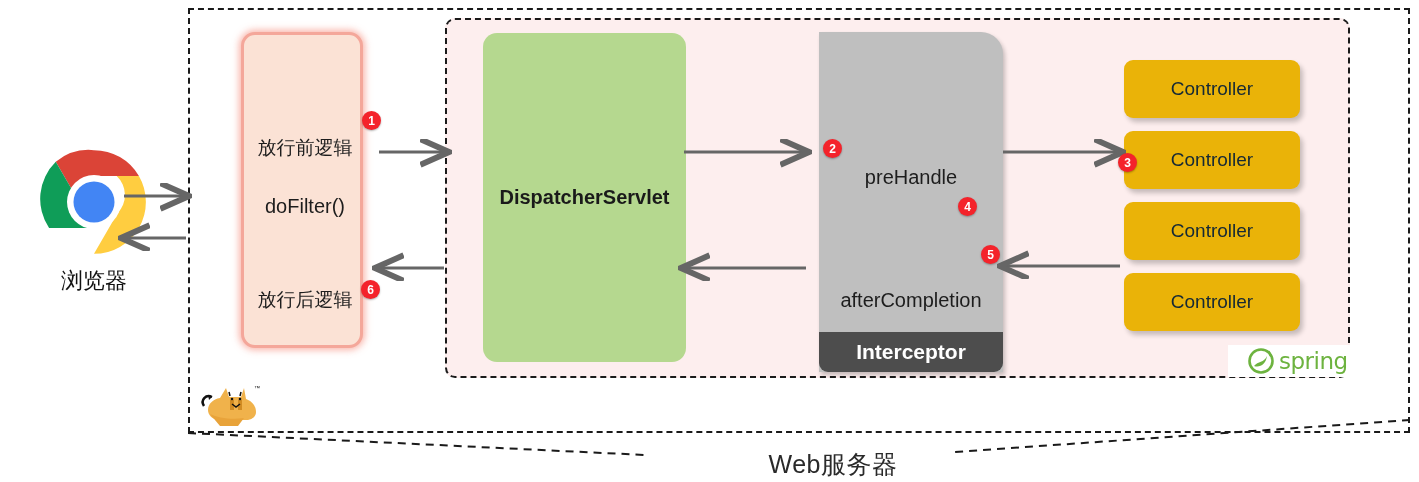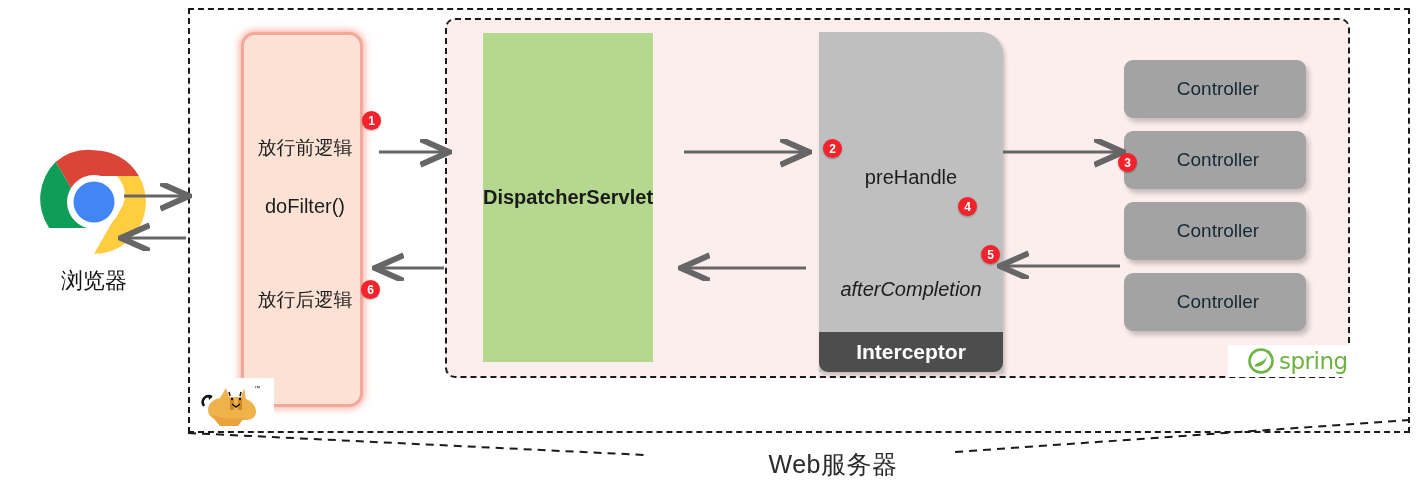--- a/index.html
+++ b/index.html
@@ -13,61 +13,61 @@
   #webserver-label{left:673px;top:448px;width:320px;text-align:center;
       font-size:25px;color:#2a2a2a;letter-spacing:.5px;}
   #callout-svg{left:0;top:0;width:1419px;height:482px;pointer-events:none;}
 
   
   #browser-group{left:8px;top:148px;width:172px;text-align:center;}
   #chrome-logo{width:108px;height:108px;margin:0 auto;display:block;}
   #browser-label{margin-top:10px;font-size:22px;color:#111;}
 
   
-  #filter-box{left:241px;top:32px;width:122px;height:375px;
+  #filter-box{left:241px;top:32px;width:122px;height:316px;
       background:#fbe2d5;border:3px solid #f4a79a;border-radius:14px;
       box-sizing:border-box;box-shadow:0 0 7px 2px rgba(244,120,100,.55);}
   .filter-line{position:absolute;left:0;width:122px;text-align:center;
       font-size:19px;color:#1d1d1d;white-space:nowrap;}
   #filter-pre{top:100px;}
   #filter-do{top:160px;font-size:20px;}
   #filter-post{top:252px;}
   #filter-footer{position:absolute;left:0;bottom:0;width:122px;height:44px;
       background:#cc0000;border-radius:0 0 11px 11px;color:#fff;
       font-size:21px;font-weight:bold;display:flex;align-items:center;justify-content:center;
       box-shadow:0 2px 4px rgba(0,0,0,.35);}
 
   
   #tomcat-logo{left:196px;top:378px;width:78px;height:52px;}
 
   
   #spring-container{left:445px;top:18px;width:905px;height:360px;
       background:#fdeeee;border:2px dashed #1a1a1a;border-radius:10px;box-sizing:border-box;}
 
   
-  #dispatcher-servlet{left:483px;top:33px;width:170px;height:329px;
+  #dispatcher-servlet{left:483px;top:33px;width:203px;height:329px;
       background:#b5d88f;display:flex;align-items:center;justify-content:center;
-      font-size:20px;font-weight:bold;color:#1a1a1a;}
+      font-size:20px;font-weight:bold;color:#1a1a1a;border-radius:14px;}
 
   
   #interceptor-box{left:811px;top:32px;width:184px;height:340px;
       background:#bfbfbf;border-radius:0 22px 0 0;box-sizing:border-box;
       box-shadow:2px 3px 4px rgba(0,0,0,.22);margin-left:8px;}
   .ic-line{position:absolute;width:184px;text-align:center;font-size:20px;color:#1d1d1d;white-space:nowrap;}
   #ic-pre{top:134px;}
   #ic-post{top:192px;}
-  #ic-after{top:246px;font-style:italic;}
+  #ic-after{top:257px;}
   #interceptor-footer{position:absolute;left:0;bottom:0;width:184px;height:40px;
       background:#4d4d4d;border-radius:0 0 9px 9px;color:#fff;font-size:21px;
       display:flex;align-items:center;justify-content:center;font-weight:bold;}
 
   
   .controller{position:absolute;left:1124px;width:176px;height:58px;
-      background:#a3a3a3;border-radius:9px;display:flex;align-items:center;justify-content:center;
-      font-size:19px;color:#152935;box-shadow:3px 4px 5px rgba(0,0,0,.22);padding-left:6px;}
+      background:#eab308;border-radius:9px;display:flex;align-items:center;justify-content:center;
+      font-size:19px;color:#152935;box-shadow:3px 4px 5px rgba(0,0,0,.22);}
   #controller-0{top:60px;}
   #controller-1{top:131px;}
   #controller-2{top:202px;}
   #controller-3{top:273px;}
 
   
   #spring-logo{left:1228px;top:345px;width:122px;height:32px;background:#ffffff;
       display:flex;align-items:center;gap:5px;padding-left:20px;box-sizing:border-box;}
   #spring-word{font-size:23px;color:#6db33f;font-family:"DejaVu Sans",sans-serif;letter-spacing:-.5px;}
 

